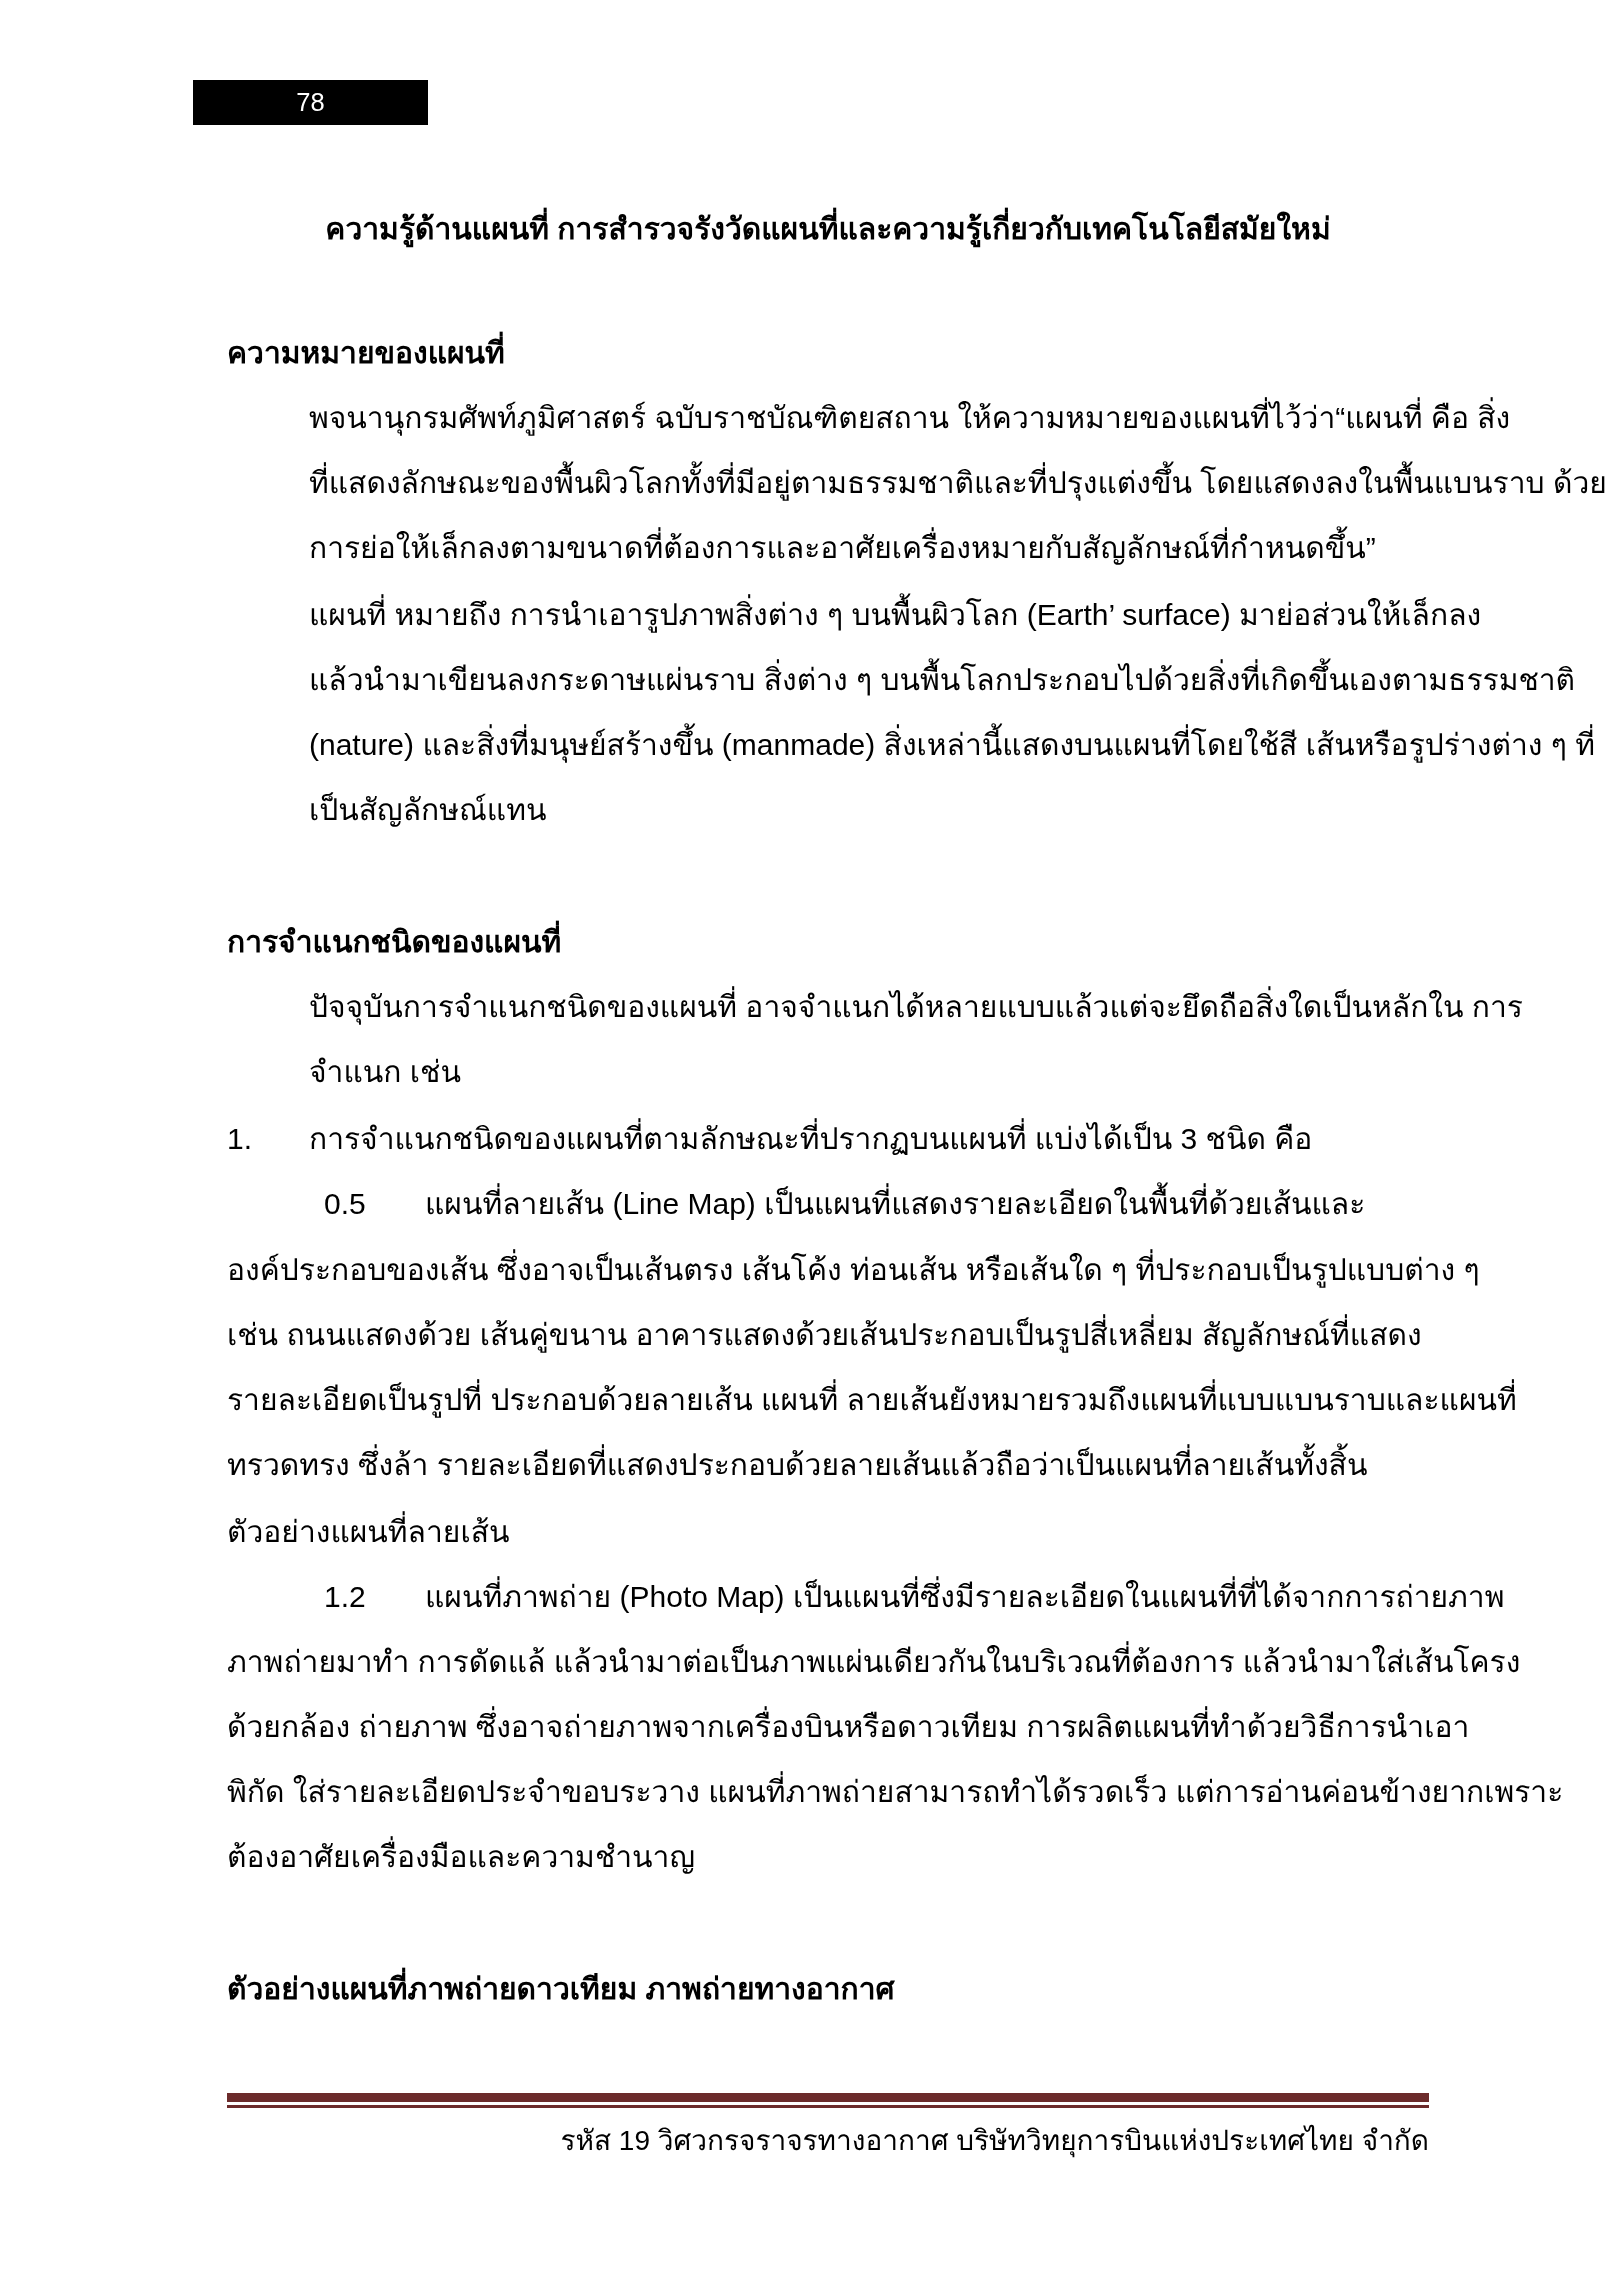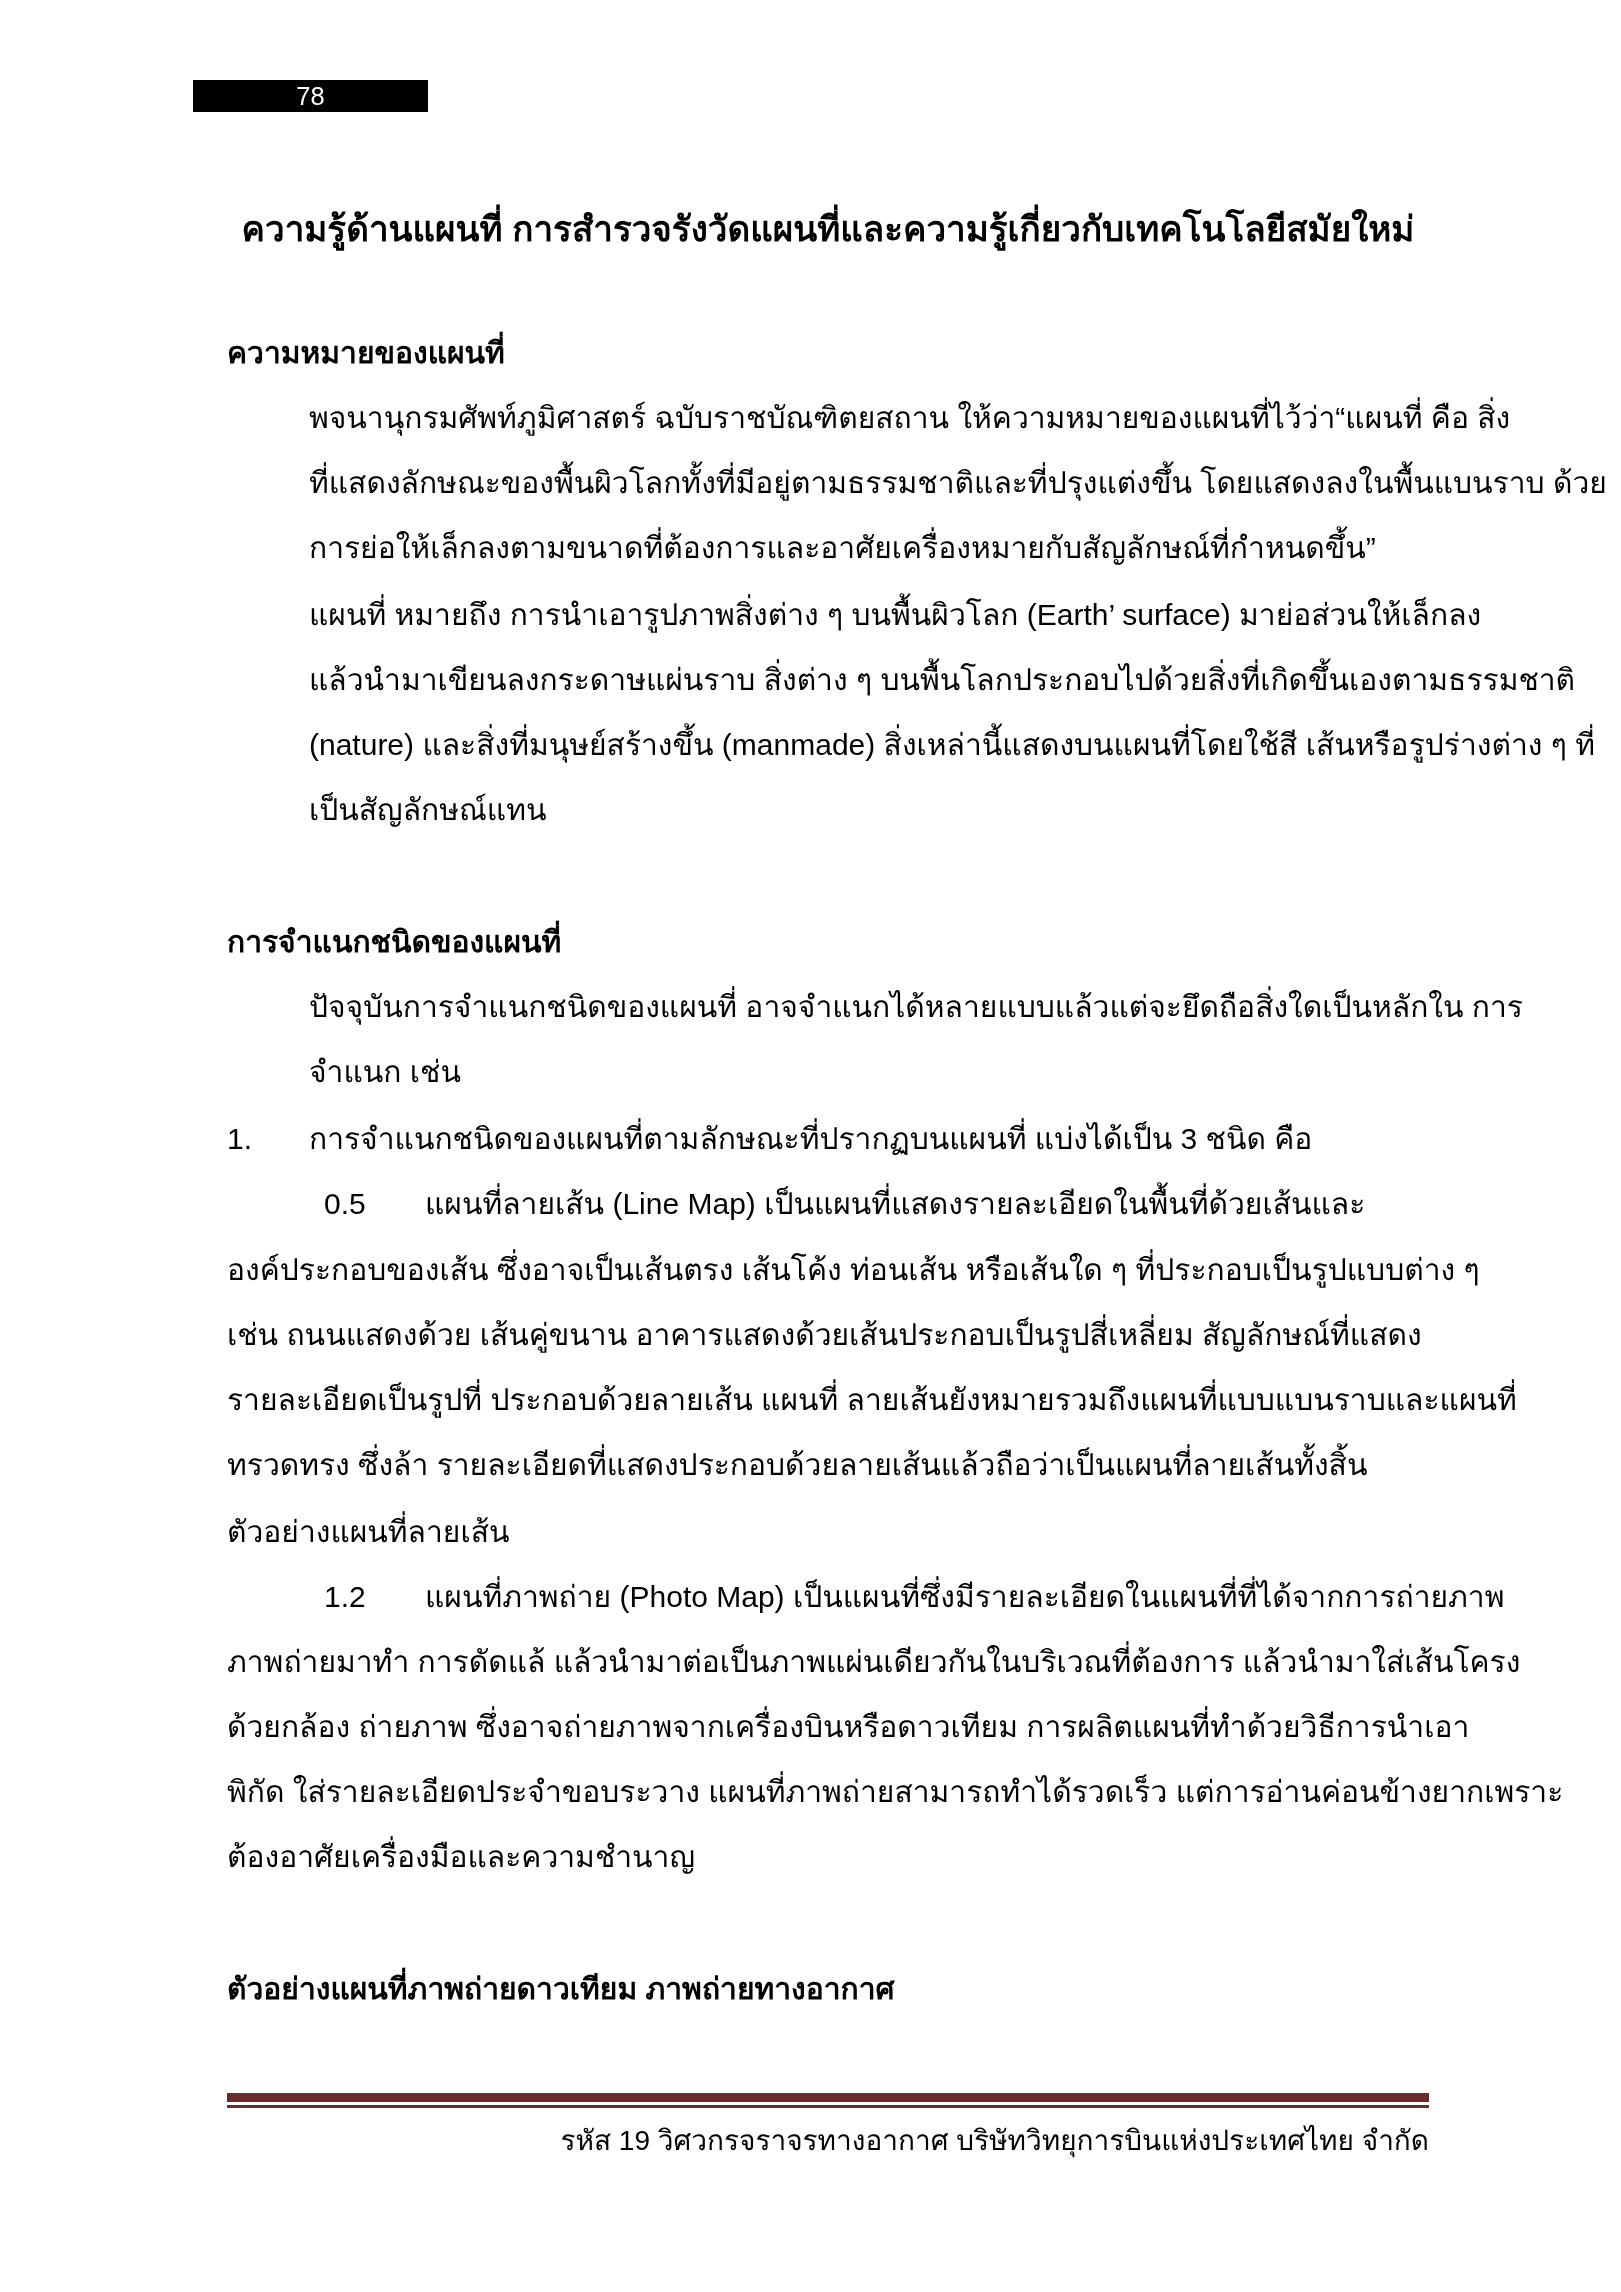--- a/index.html
+++ b/index.html
@@ -11,29 +11,29 @@
     color:#000;
     overflow:hidden;
   }
   .abs{position:absolute;}
   .body-text{font-size:30px;line-height:65px;white-space:nowrap;}
   .bold{font-weight:bold;}
   .content{left:227px;width:1202px;}
   .line{height:65px;}
   
   .pageno-box{
-    left:193px;top:80px;width:235px;height:32px;
+    left:193px;top:80px;width:235px;height:45px;
     background:#000;color:#fff;
     display:flex;align-items:center;justify-content:center;
     font-size:25.5px;
   }
   
   .doc-title{
     top:196px;height:66px;line-height:66px;
-    text-align:center;font-weight:bold;font-size:35px;white-space:nowrap;
+    text-align:center;font-weight:bold;font-size:30px;white-space:nowrap;
   }
   
   .indent-first{text-indent:82px;}
   .num-tab{display:inline-block;width:82px;}
   .item-sub{padding-left:97px;}
   .num-tab-sub{display:inline-block;width:101px;}
   
   .footer-rule-thick{left:227px;top:2093px;width:1202px;height:8.8px;}
   .footer-rule-thin{left:227px;top:2105px;width:1202px;height:2.9px;}
   .footer-text{

